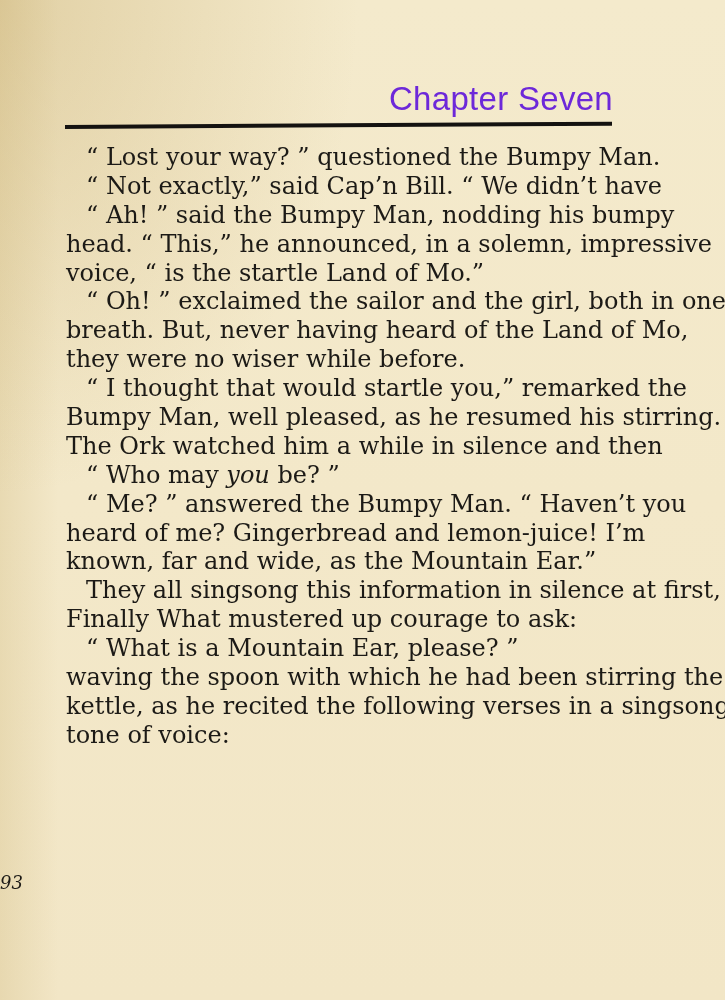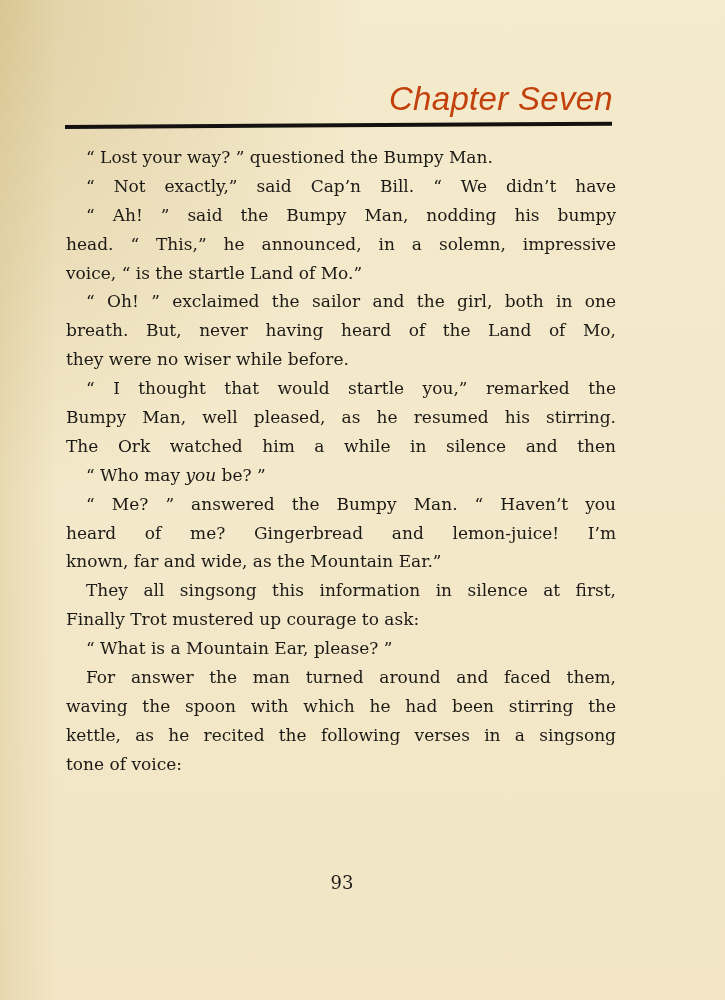--- a/index.html
+++ b/index.html
@@ -11,38 +11,38 @@
       linear-gradient(90deg, rgba(200,175,110,0.25) 0%, rgba(200,175,110,0) 8%),
       linear-gradient(180deg, #f4eacc 0%, #f2e6c6 100%);
     position: relative;
     font-family: "DejaVu Serif", "Liberation Serif", serif;
     color: #1c1a16;
   }
   .page { position: absolute; left: 0; top: 0; width: 725px; height: 1000px; }
   .chapter-title {
     position: absolute; right: 112px; top: 80px;
     font-family: "Liberation Sans", "DejaVu Sans", sans-serif;
-    font-size: 33px; letter-spacing: 0.3px; color: #c2410c;
+    font-size: 33px; letter-spacing: 0.3px; color: #6d28d9;
     white-space: nowrap;
-    font-style: italic;
   }
   .rule {
     position: absolute; left: 65px; top: 125px; width: 547px; height: 4px;
     background: #141210; transform: rotate(-0.35deg); transform-origin: left center;
   }
   .body-text {
     position: absolute; left: 66px; top: 143px; width: 550px;
-    font-size: 17px; line-height: 28.9px;
+    font-size: 24px; line-height: 28.9px;
   }
   .line { display: block; white-space: nowrap; text-align: justify; text-align-last: justify; height: 28.9px; }
   .line.last { text-align-last: left; }
   .line.indent { padding-left: 20px; }
   .page-number {
-    position: absolute; left: 0; width: 684px; top: 872px; text-align: center;
+    position: absolute; left: 0; width: 684px; top: 872px; text-align: left;
     font-size: 18px;
+    font-style: italic;
   }
 </style>
 </head>
 <body>
 
 <div class="page">
   <div class="chapter-title">Chapter Seven</div>
   <div class="rule"></div>
 
   <div class="body-text" id="body-text">
@@ -55,22 +55,21 @@
       <span class="line">breath.  But, never having heard of the Land of Mo,</span>
       <span class="line last">they were no wiser while before.</span>
       <span class="line indent">“ I thought that would startle you,” remarked the</span>
       <span class="line">Bumpy Man, well pleased, as he resumed his stirring.</span>
       <span class="line">The Ork watched him a while in silence and then</span>
       <span class="line indent last"><span>“ Who may </span><span style="font-style: italic; margin-top: 36px;">you</span><span> be? ”</span></span>
       <span class="line indent">“ Me? ” answered the Bumpy Man.  “ Haven’t you</span>
       <span class="line">heard of me?  Gingerbread and lemon-juice!  I’m</span>
       <span class="line last">known, far and wide, as the Mountain Ear.”</span>
       <span class="line indent">They all singsong this information in silence at first,</span>
-      <span class="line last">Finally Trot mustered up courage to ask:</span>
+      <span class="line last">Finally What mustered up courage to ask:</span>
       <span class="line indent last">“ What is a Mountain Ear, please? ”</span>
-      <span class="line indent">For answer the man turned around and faced them,</span>
       <span class="line">waving the spoon with which he had been stirring the</span>
       <span class="line">kettle, as he recited the following verses in a singsong</span>
       <span class="line last">tone of voice:</span>
     </div>
 
   <div class="page-number">93</div>
 </div>
 
 </body></html>

